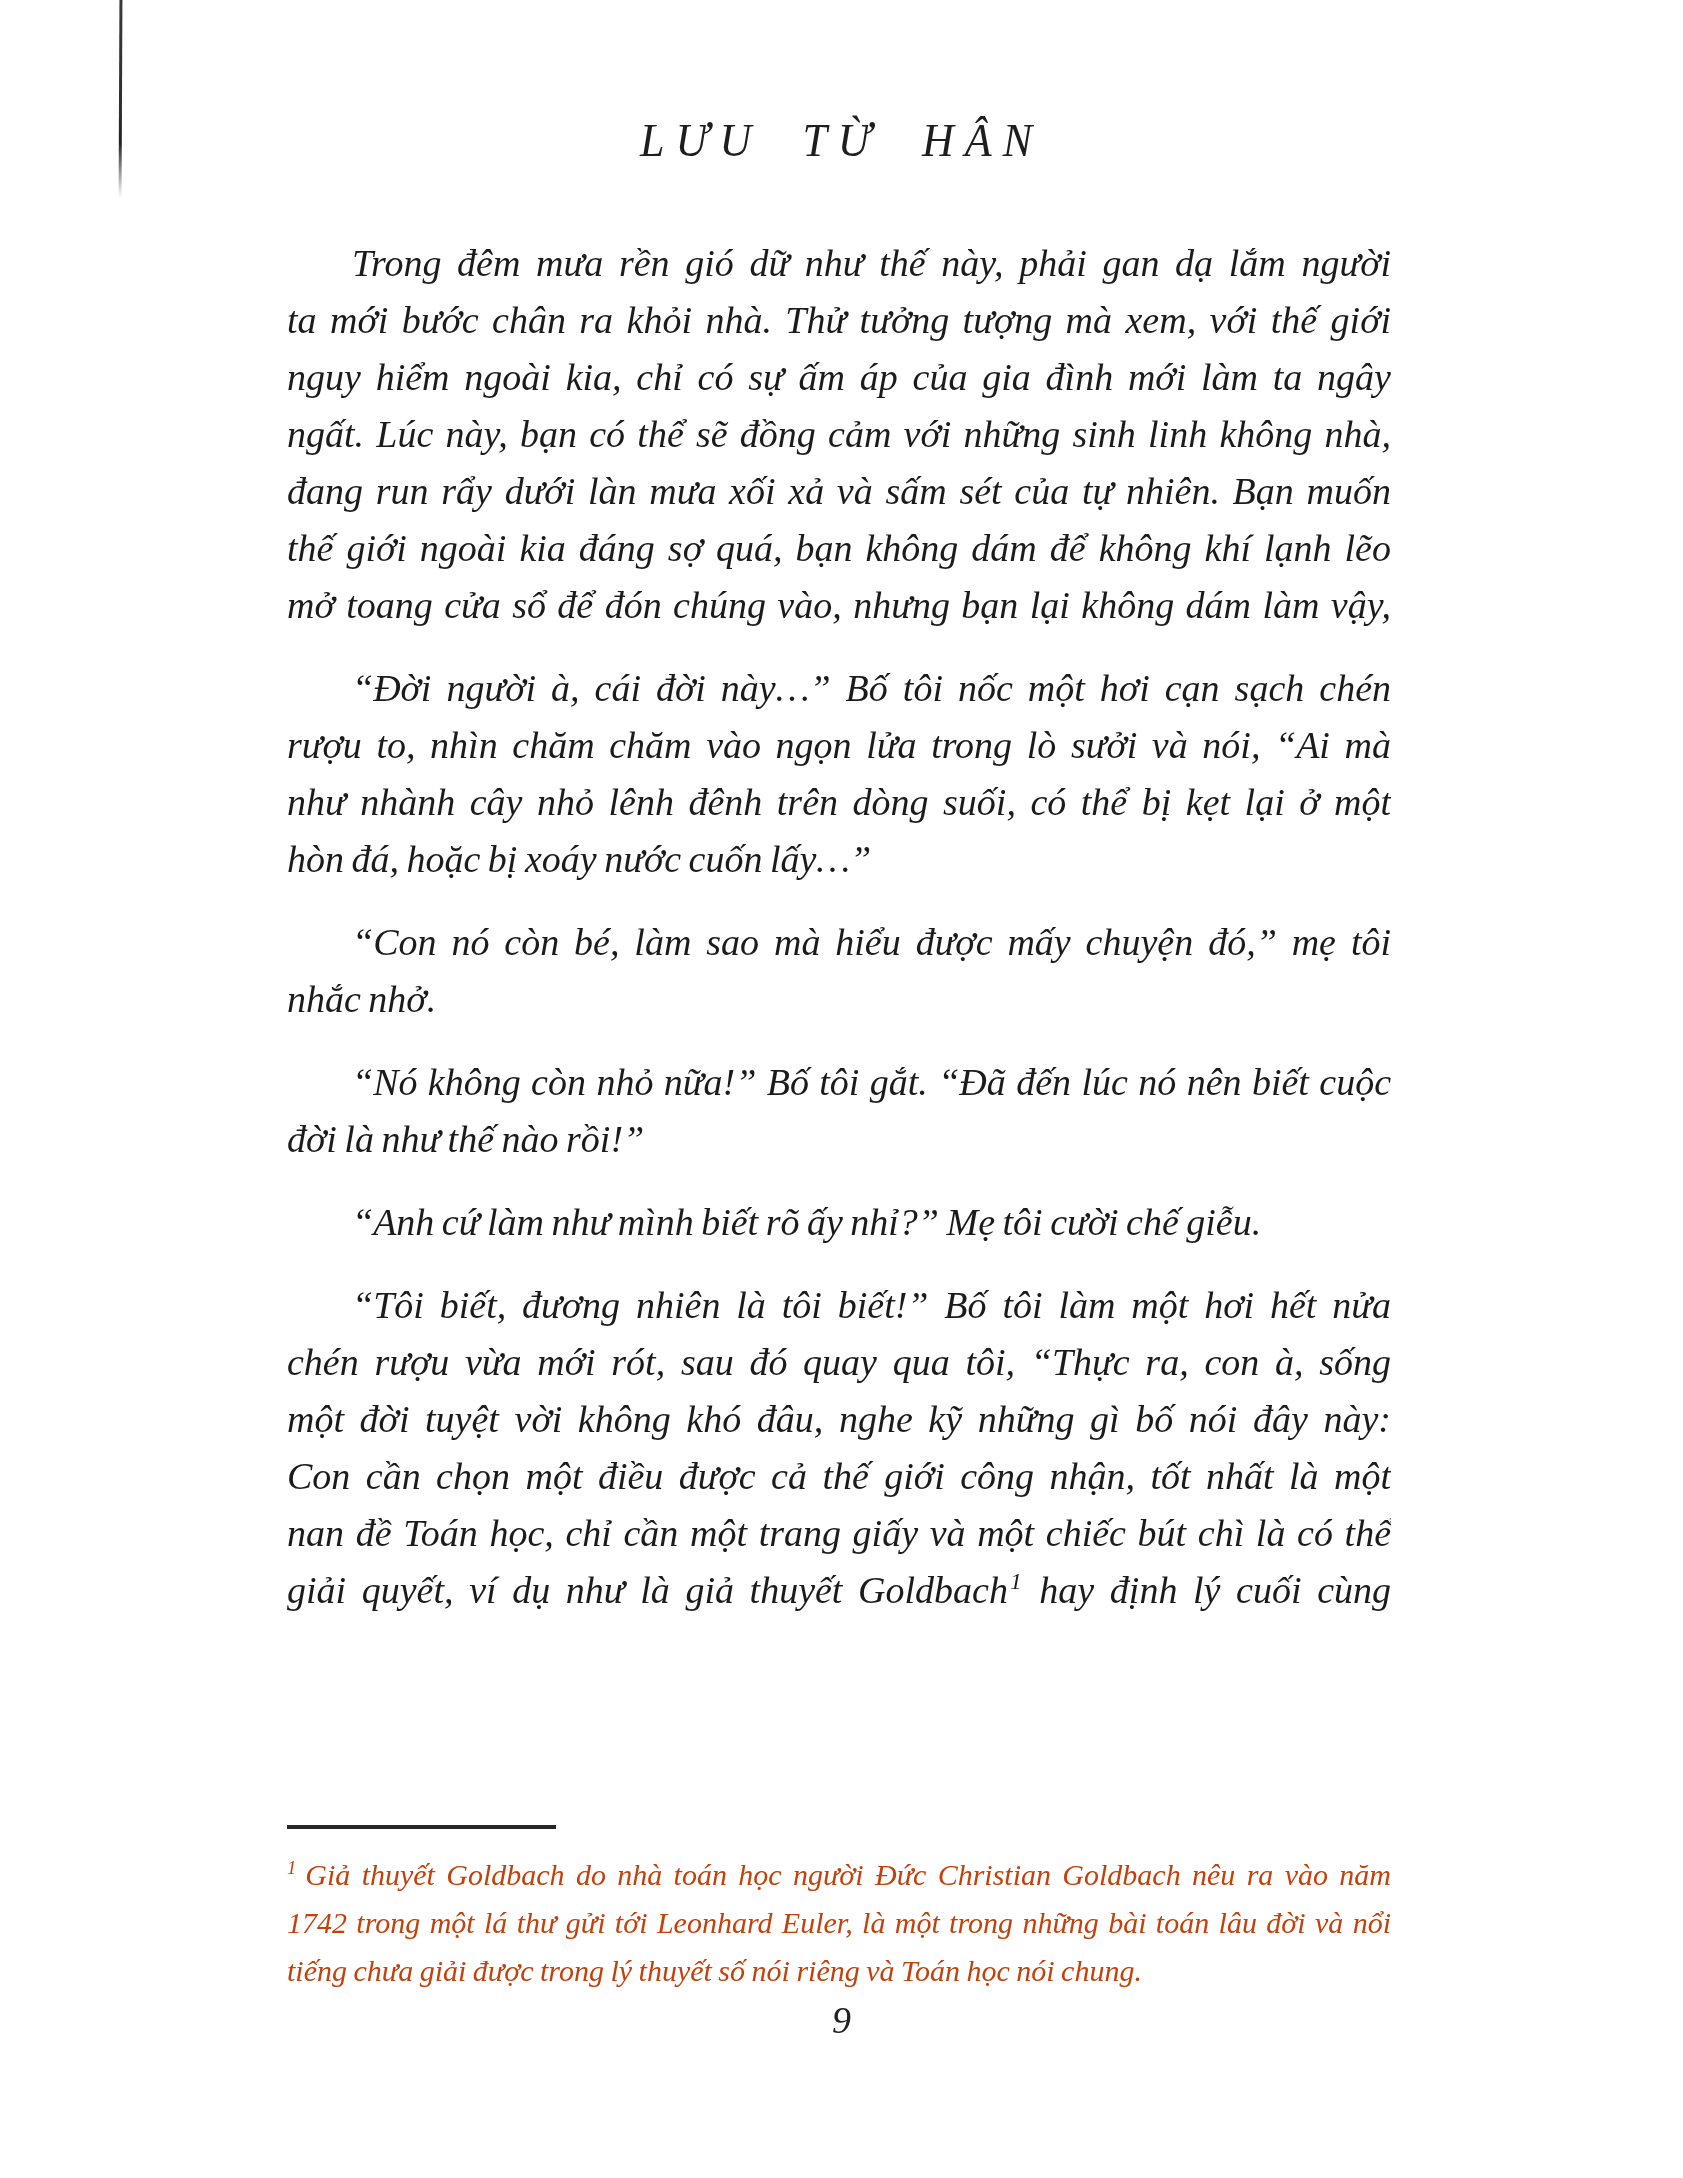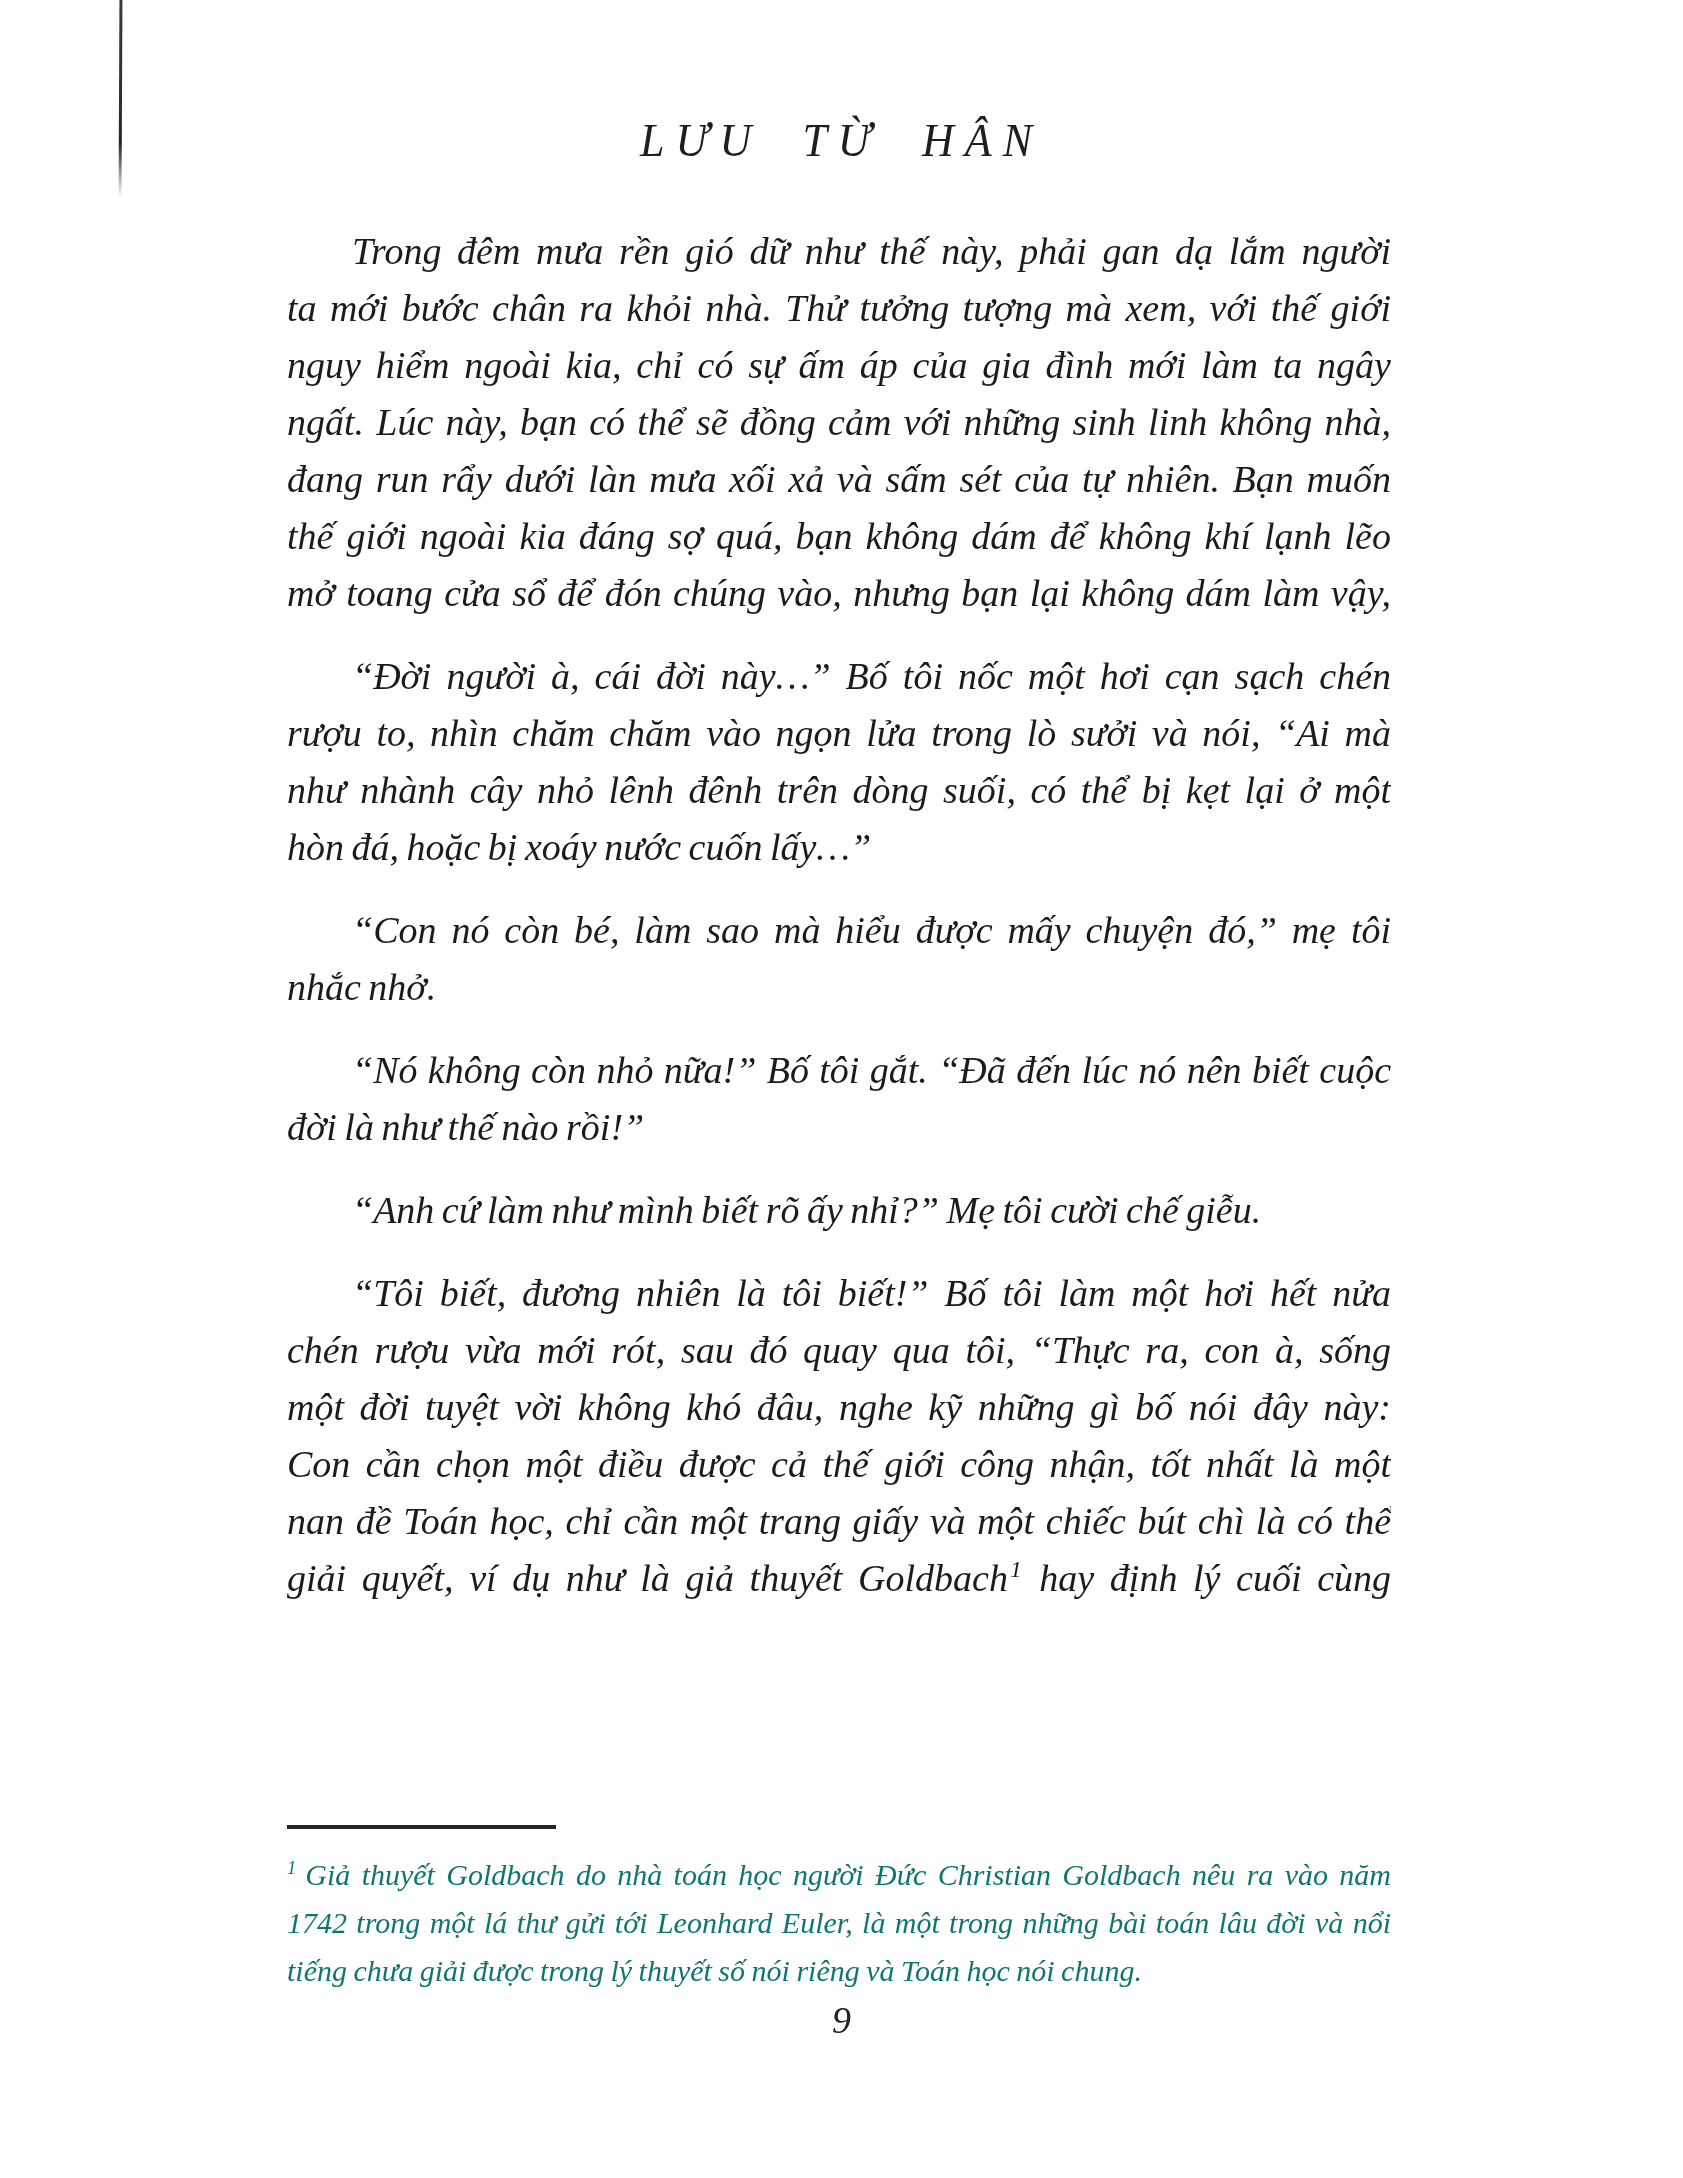--- a/index.html
+++ b/index.html
@@ -35,21 +35,21 @@
   }
 
   .body-text {
     position: absolute;
     left: 287px; top: 223px;
     width: 1104px;
     font-size: 38px;
     line-height: 57px;
     word-spacing: -2px;
   }
-  .para { margin: 0 0 26px 0; }
+  .para { margin: 12px 0 26px 0; }
   .para:last-child { margin-bottom: 0; }
 
   .line {
     height: 57px;
     overflow: hidden;
     text-align: justify;
     text-justify: inter-word;
   }
   .line.jl { text-align-last: justify; -moz-text-align-last: justify; }
   .line.el { text-align: left; text-align-last: left; }
@@ -69,21 +69,21 @@
     background: #262626;
   }
 
   .footnote {
     position: absolute;
     left: 287px; top: 1851px;
     width: 1104px;
     font-size: 30px;
     line-height: 48px;
     word-spacing: -1px;
-    color: #0f766e;
+    color: #c2410c;
   }
   .footnote .line { height: 48px; }
   .footnote sup { margin-right: 9px; }
 
   .page-number {
     position: absolute;
     left: 0; top: 1998px; width: 100%;
     text-align: center;
     font-size: 38px;
     color: #222;

